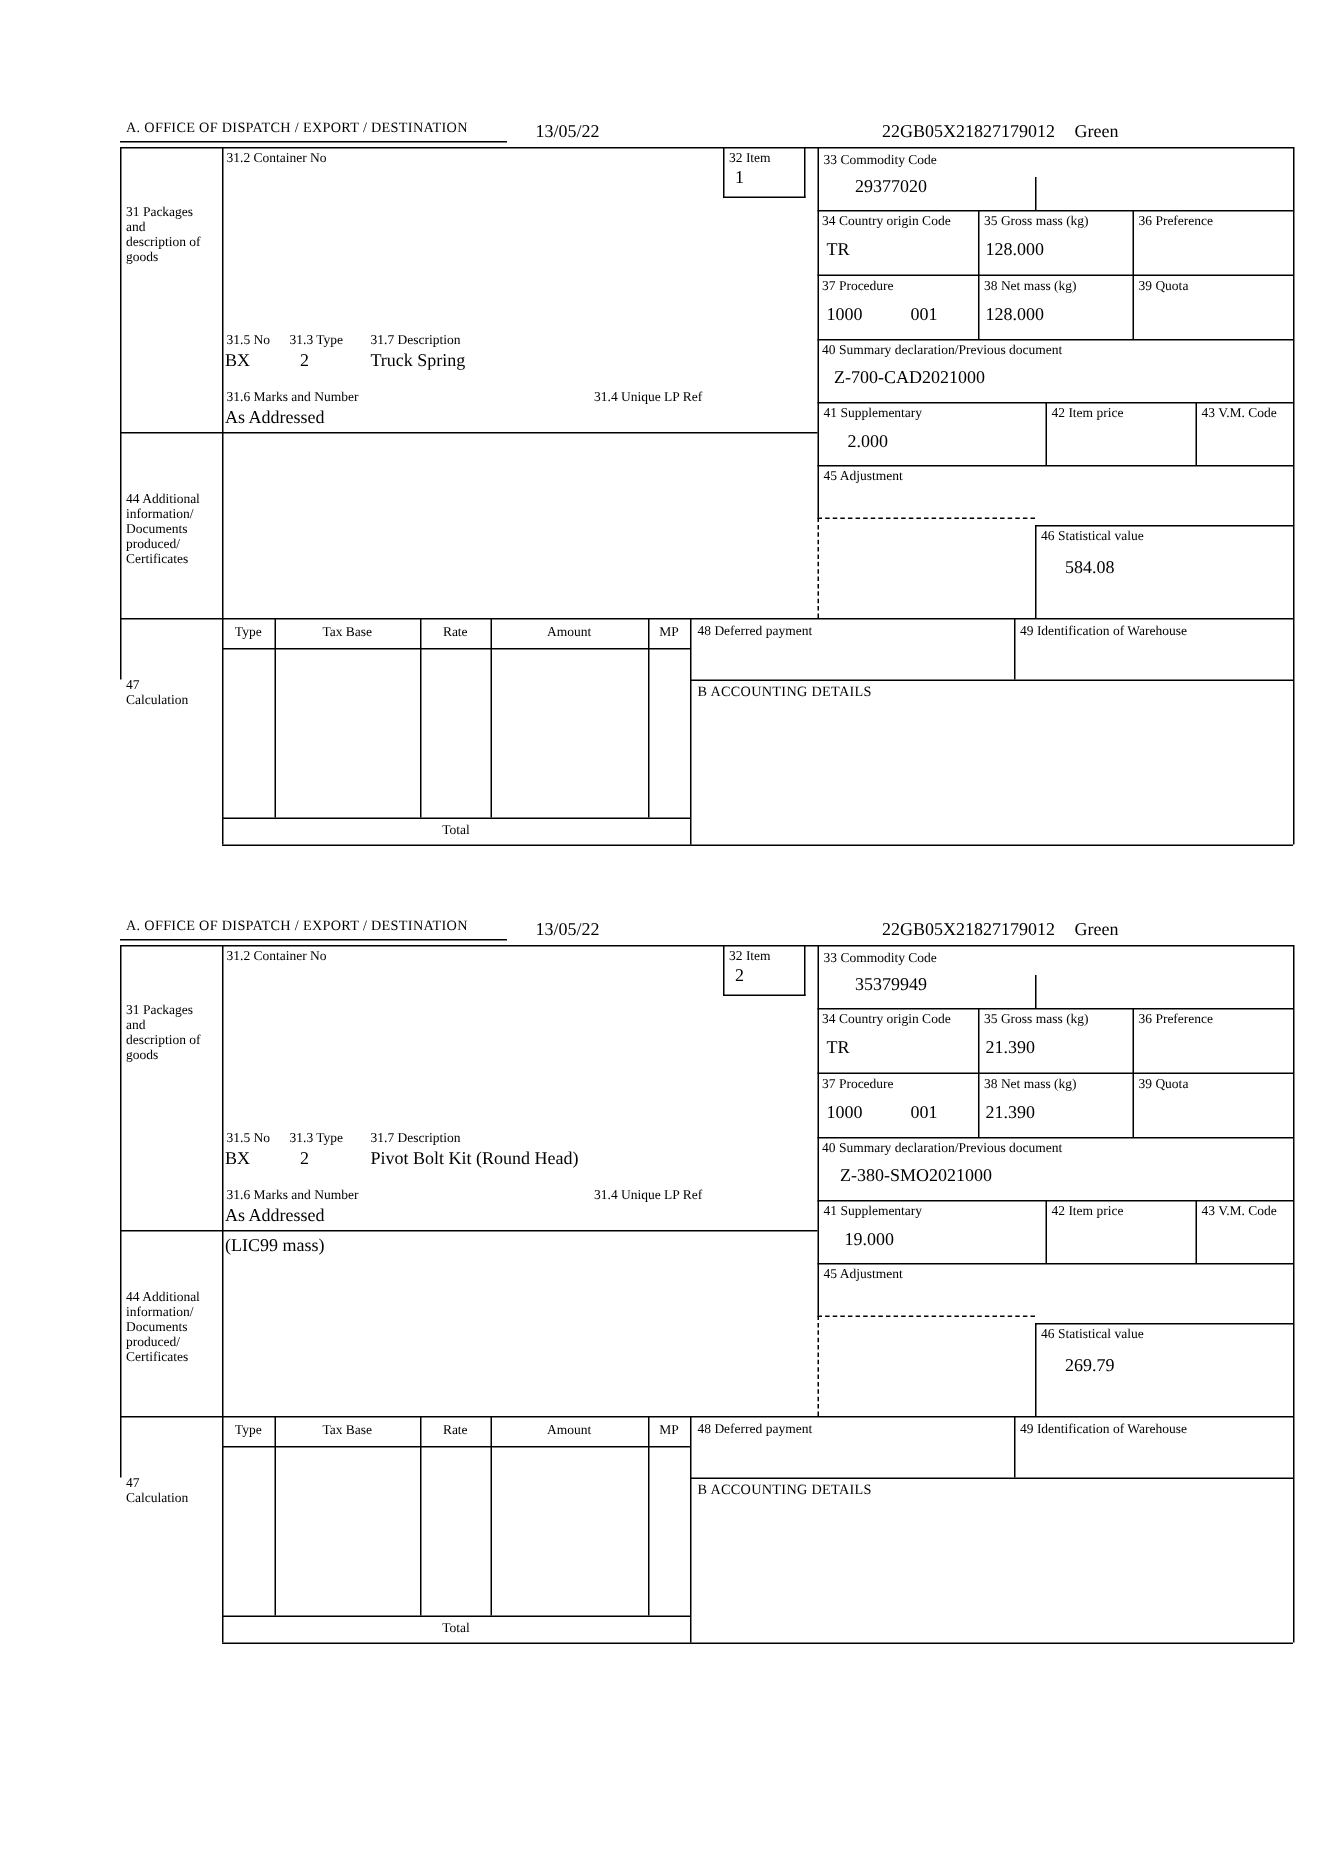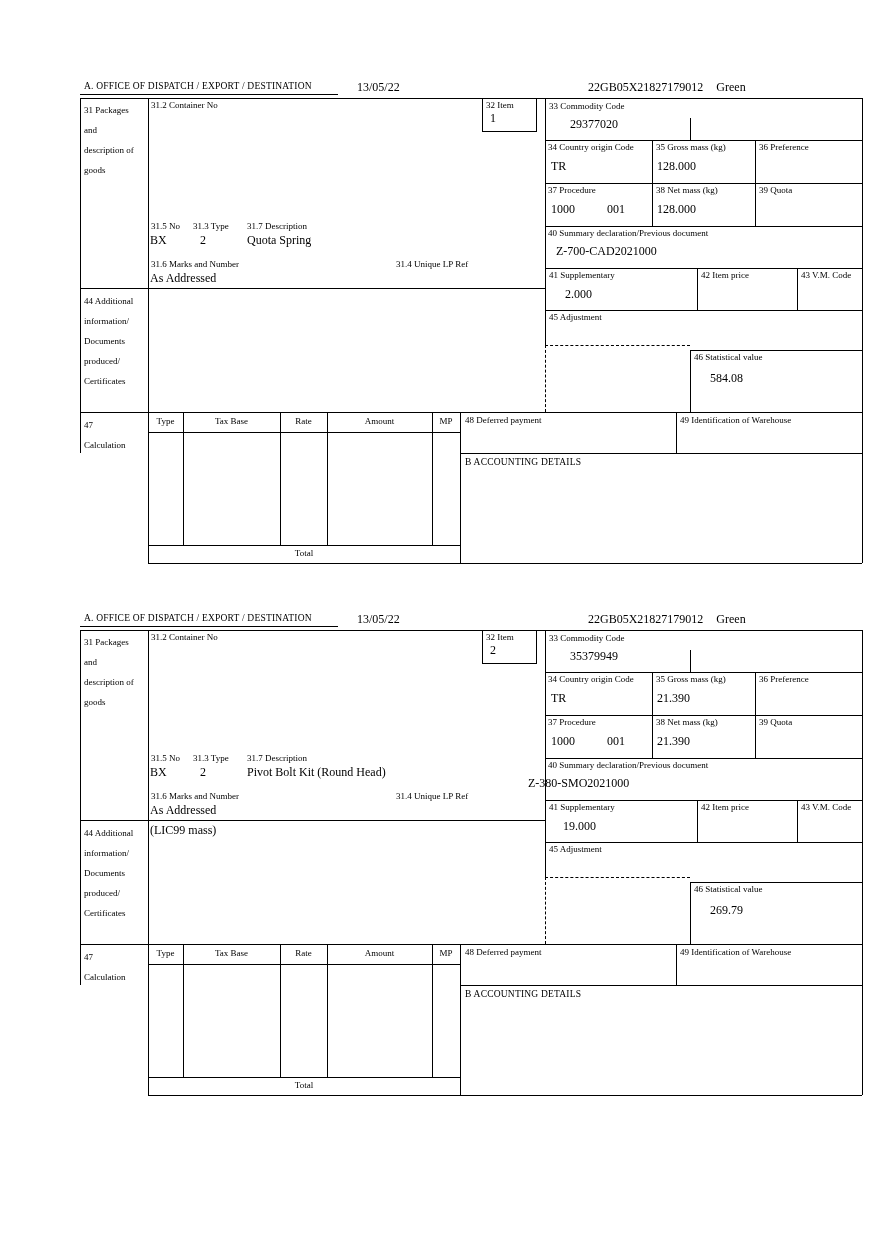--- a/index.html
+++ b/index.html
@@ -4,21 +4,21 @@
 <style>
   * { margin:0; padding:0; box-sizing:border-box; }
   html,body { background:#fff; }
   body { width:882px; height:1250px; position:relative; font-family:"Liberation Serif", serif; color:#000; }
   .sec { position:absolute; left:0; width:882px; height:505px; }
   .hl { position:absolute; border-top:1px solid #000; height:0; }
   .vl { position:absolute; border-left:1px solid #000; width:0; }
   .hd { position:absolute; border-top:1px dashed #000; height:0; }
   .vd { position:absolute; border-left:1px dashed #000; width:0; }
   .lbl { position:absolute; font-size:9px; line-height:11px; white-space:nowrap; }
-  .lblw { white-space:normal; line-height:20px; }
+  .lblw { white-space:normal; line-height:10px;margin-top:36px; }
   .val { position:absolute; font-size:12px; line-height:14px; white-space:nowrap; }
   .hdr { position:absolute; font-size:9.5px; font-weight:normal; letter-spacing:0.2px; white-space:nowrap; }
   .cc { text-align:center; white-space:nowrap; }
   .box46 { position:absolute; border-left:1px solid #000; border-top:1px solid #000; }
   .box32 { position:absolute; border:1px solid #000; border-top:none; }
 </style>
 </head>
 <body>
 
 <div class="sec" style="top:80px">
@@ -76,21 +76,21 @@
   <div class="lbl" style="left:656px;top:105px">38 Net mass (kg)</div>
   <div class="val" style="left:657px;top:122px">128.000</div>
   <div class="lbl" style="left:759px;top:105px">39 Quota</div>
   <div class="lbl" style="left:548px;top:148px">40 Summary declaration/Previous document</div>
   <div class="val" style="left:556px;top:164px">Z-700-CAD2021000</div>
   <div class="lbl" style="left:151px;top:141px">31.5 No</div>
   <div class="lbl" style="left:193px;top:141px">31.3 Type</div>
   <div class="lbl" style="left:247px;top:141px">31.7 Description</div>
   <div class="val" style="left:150px;top:153px">BX</div>
   <div class="val" style="left:200px;top:153px">2</div>
-  <div class="val" style="left:247px;top:153px">Quota Spring</div>
+  <div class="val" style="left:247px;top:153px">Truck Spring</div>
   <div class="lbl" style="left:151px;top:179px">31.6 Marks and Number</div>
   <div class="lbl" style="left:396px;top:179px">31.4 Unique LP Ref</div>
   <div class="val" style="left:150px;top:191px">As Addressed</div>
   <div class="lbl" style="left:549px;top:190px">41 Supplementary</div>
   <div class="val" style="left:565px;top:207px">2.000</div>
   <div class="lbl" style="left:701px;top:190px">42 Item price</div>
   <div class="lbl" style="left:801px;top:190px">43 V.M. Code</div>
   <div class="lbl lblw" style="left:84px;top:211px;width:50px">44 Additional information/ Documents produced/ Certificates</div>
   <div class="val" style="left:150px;top:211px"></div>
   <div class="lbl" style="left:549px;top:232px">45 Adjustment</div>
@@ -157,21 +157,21 @@
   <div class="lbl" style="left:656px;top:62px">35 Gross mass (kg)</div>
   <div class="val" style="left:657px;top:79px">21.390</div>
   <div class="lbl" style="left:759px;top:62px">36 Preference</div>
   <div class="lbl" style="left:548px;top:105px">37 Procedure</div>
   <div class="val" style="left:551px;top:122px">1000</div>
   <div class="val" style="left:607px;top:122px">001</div>
   <div class="lbl" style="left:656px;top:105px">38 Net mass (kg)</div>
   <div class="val" style="left:657px;top:122px">21.390</div>
   <div class="lbl" style="left:759px;top:105px">39 Quota</div>
   <div class="lbl" style="left:548px;top:148px">40 Summary declaration/Previous document</div>
-  <div class="val" style="left:528px;top:164px">Z-380-SMO2021000</div>
+  <div class="val" style="left:560px;top:164px">Z-380-SMO2021000</div>
   <div class="lbl" style="left:151px;top:141px">31.5 No</div>
   <div class="lbl" style="left:193px;top:141px">31.3 Type</div>
   <div class="lbl" style="left:247px;top:141px">31.7 Description</div>
   <div class="val" style="left:150px;top:153px">BX</div>
   <div class="val" style="left:200px;top:153px">2</div>
   <div class="val" style="left:247px;top:153px">Pivot Bolt Kit (Round Head)</div>
   <div class="lbl" style="left:151px;top:179px">31.6 Marks and Number</div>
   <div class="lbl" style="left:396px;top:179px">31.4 Unique LP Ref</div>
   <div class="val" style="left:150px;top:191px">As Addressed</div>
   <div class="lbl" style="left:549px;top:190px">41 Supplementary</div>

